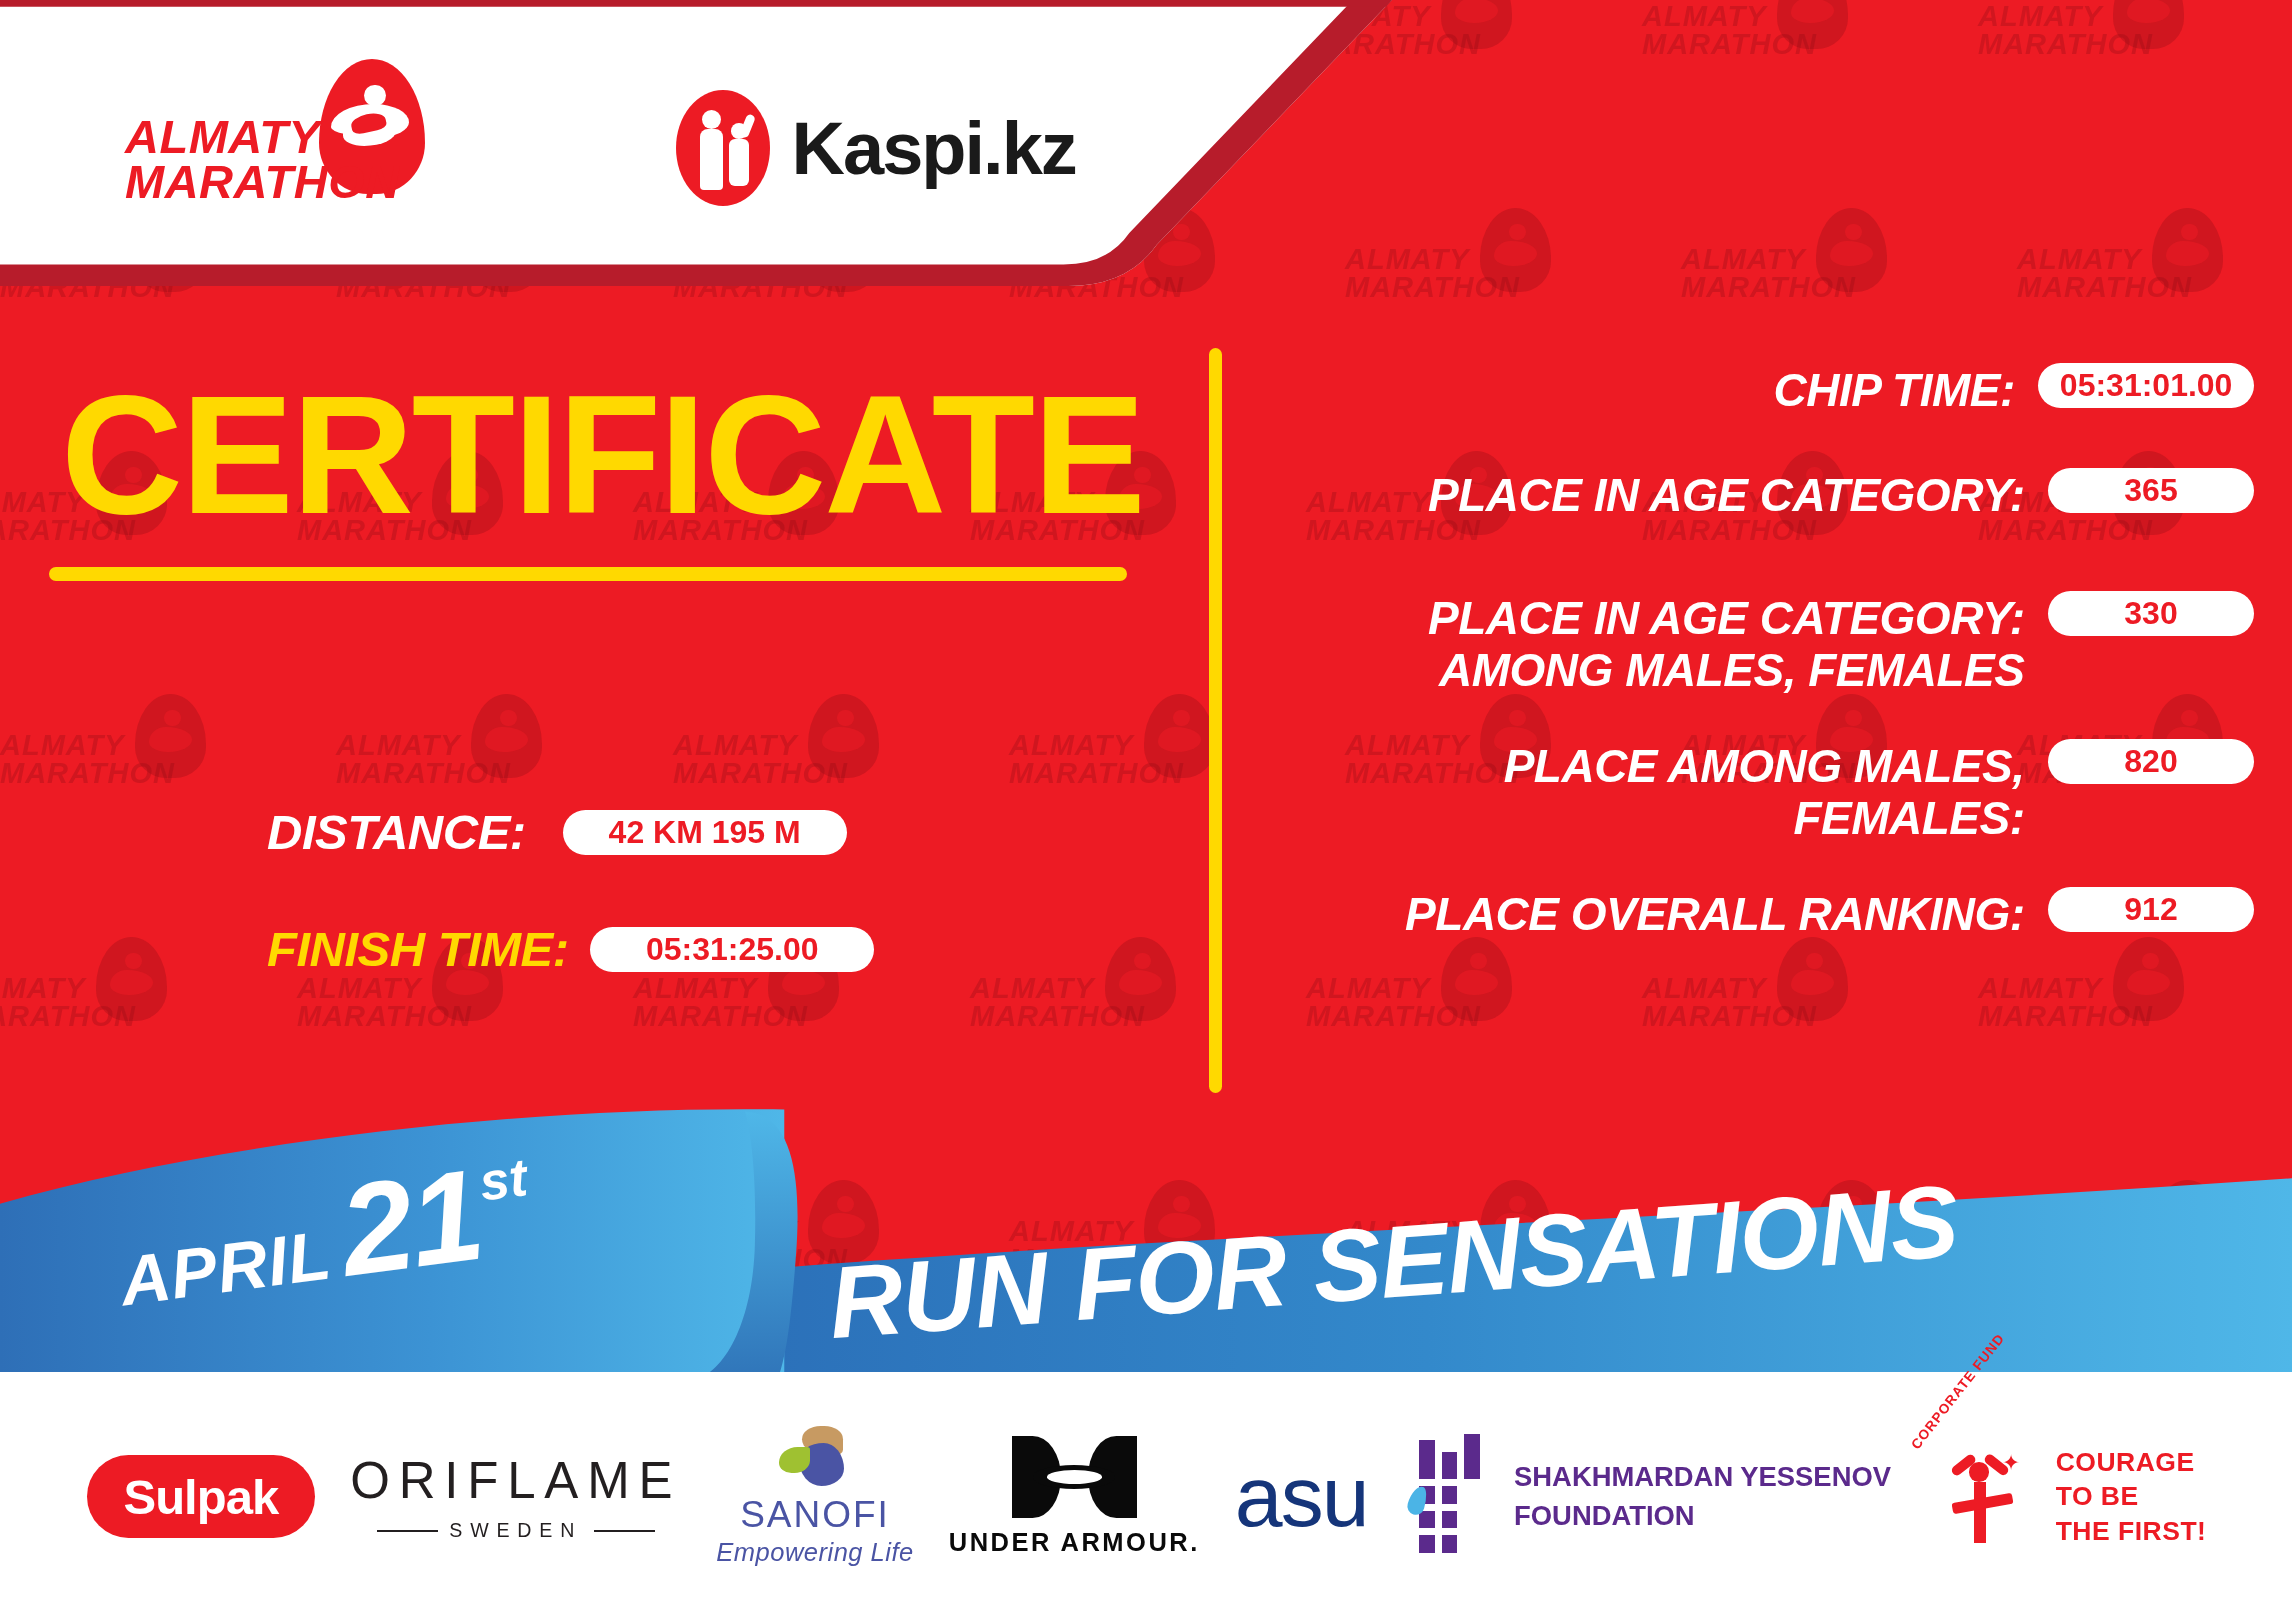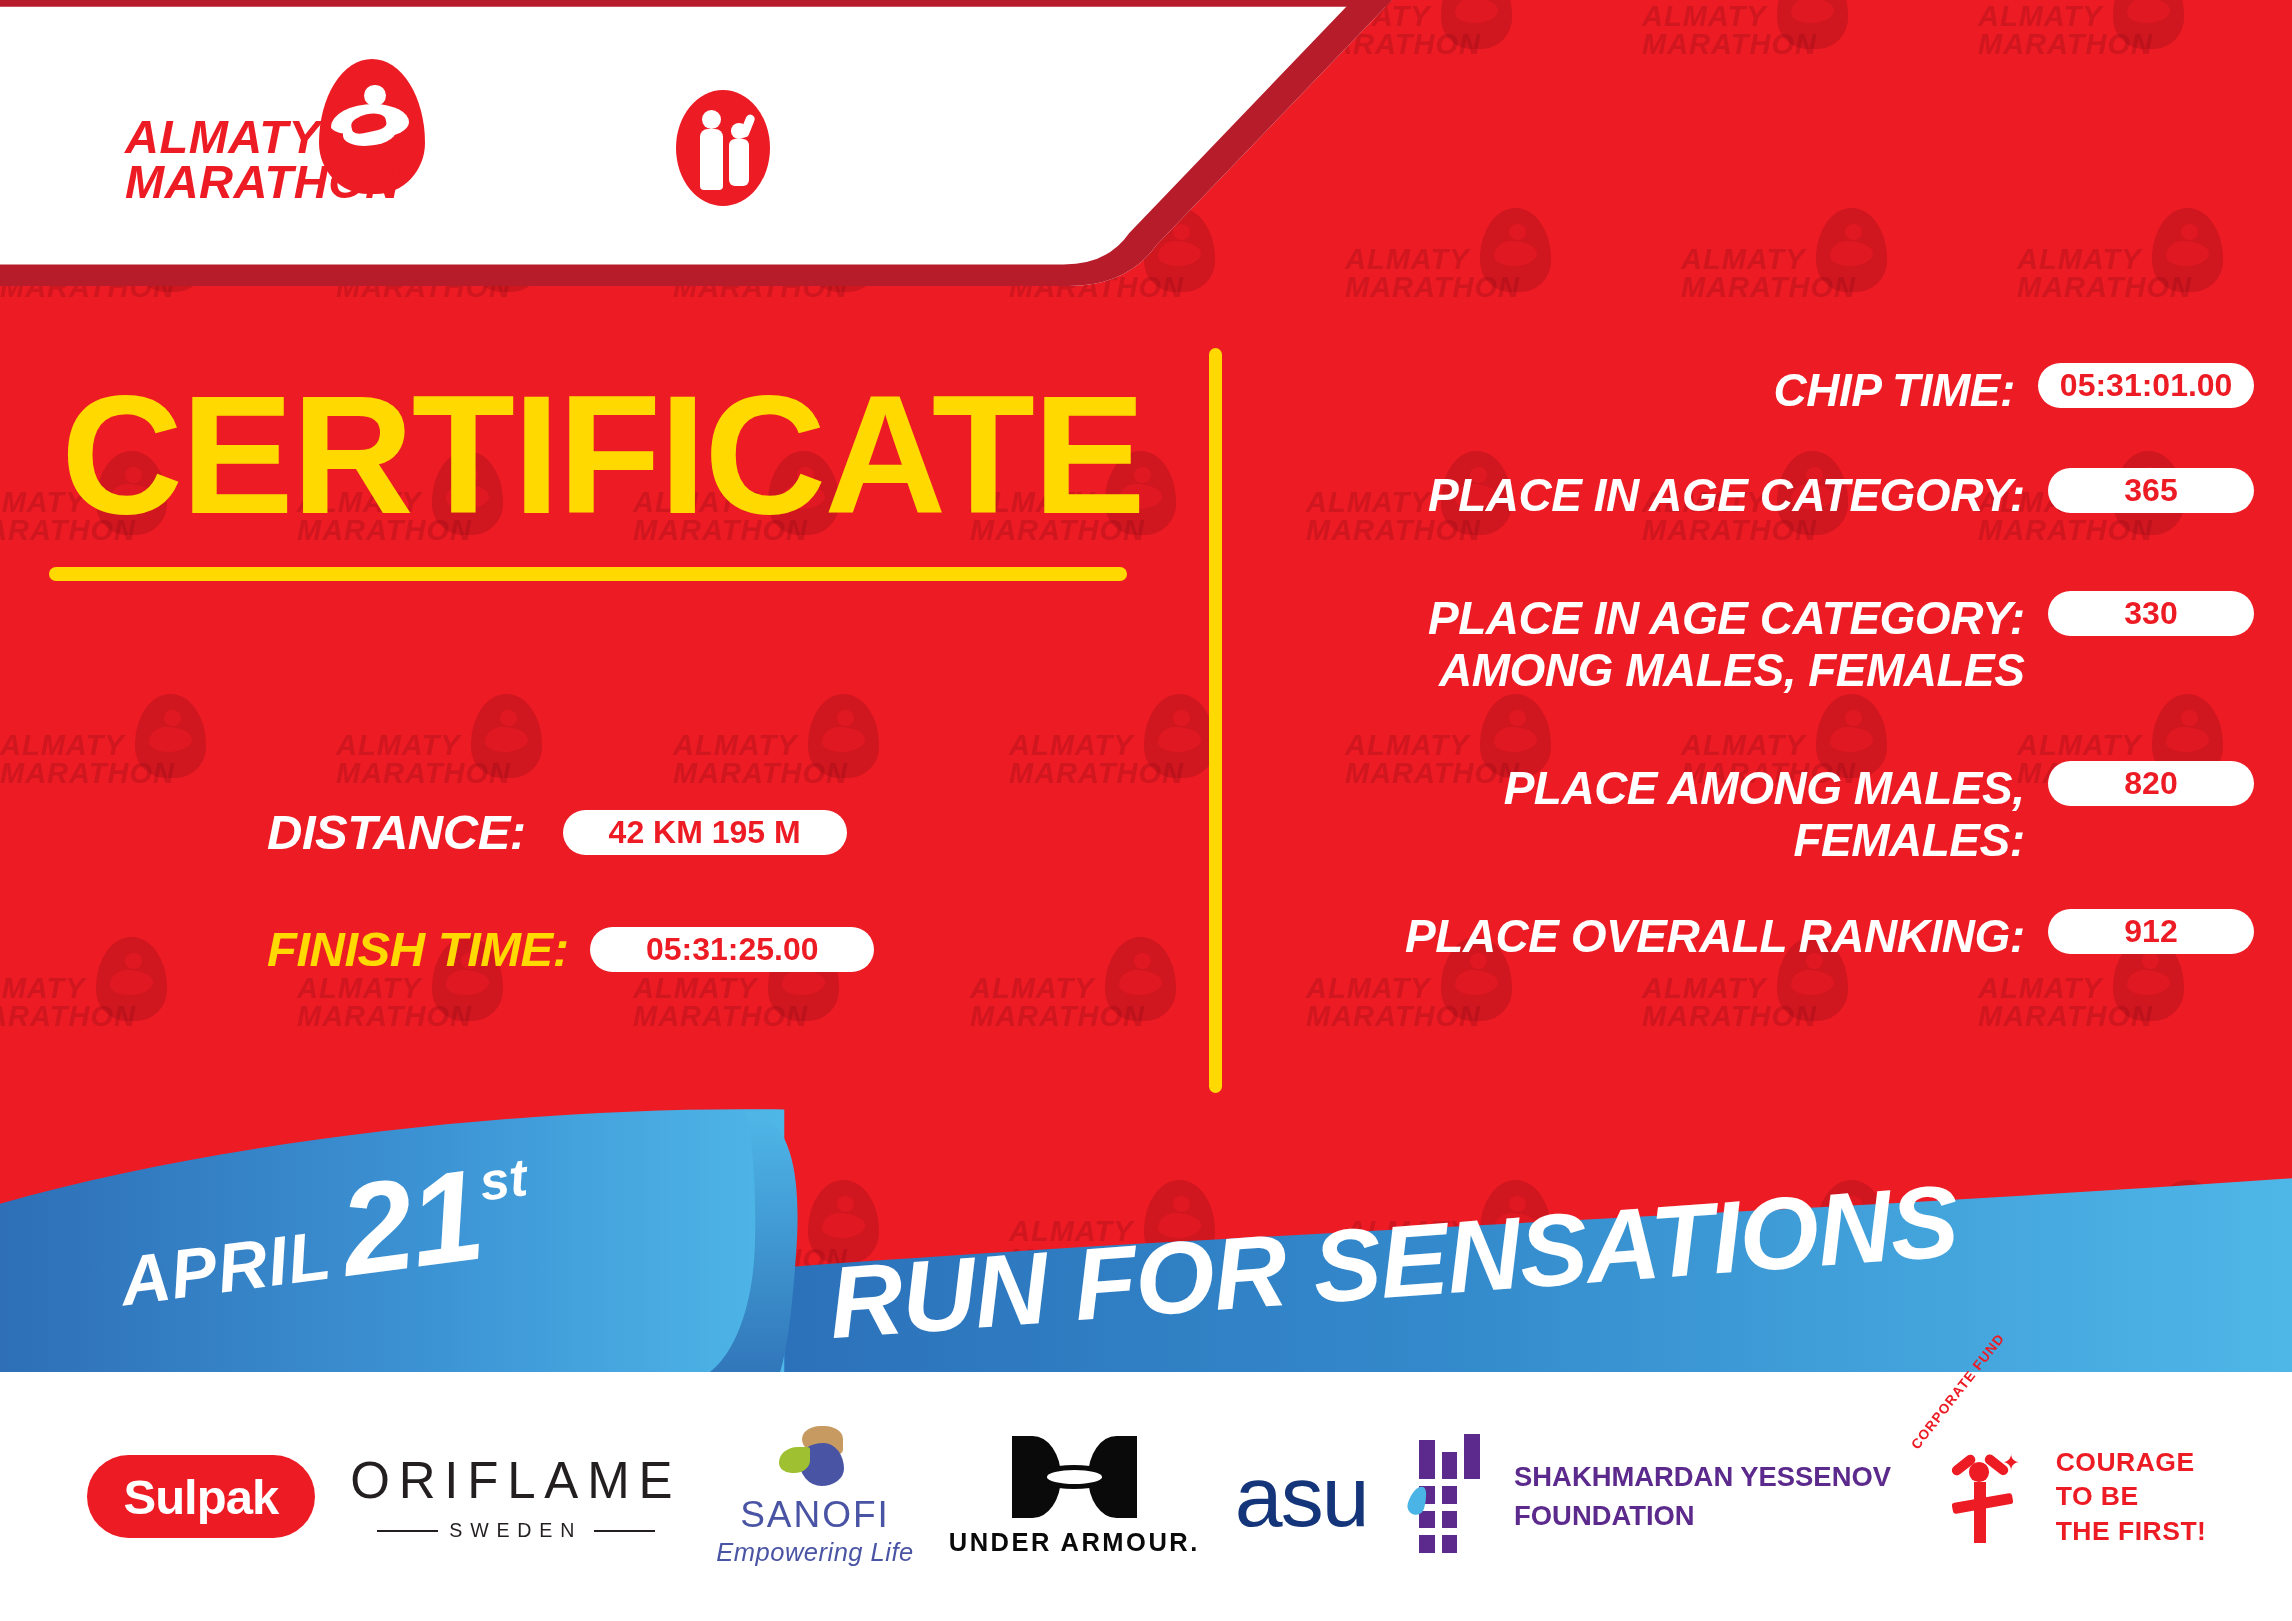--- a/index.html
+++ b/index.html
@@ -868,20 +868,21 @@
     </div>
 
     <div class="kaspi">
       <div class="kaspi-mark">
         <div class="kaspi-fig-a"></div>
         <div class="kaspi-fig-a2"></div>
         <div class="kaspi-fig-b"></div>
         <div class="kaspi-fig-b2"></div>
         <div class="kaspi-arm"></div>
       </div>
+      <div class="kaspi-word">Kaspi.kz</div>
     </div>
 
   </div>
 
   <div class="cert-title">CERTIFICATE</div>
   <div class="title-rule"></div>
 
 
   <div class="lrow" id="row-distance">
     <span class="lrow-label white">DISTANCE:</span>
@@ -908,21 +909,21 @@
       </span>
     </div>
 
     <div class="rrow" style="margin-bottom:70px;">
       <span class="rrow-label">PLACE IN AGE CATEGORY:</span>
       <span class="pill">
         <span class="pill-val">365</span>
       </span>
     </div>
 
-    <div class="rrow" style="margin-bottom:65px;">
+    <div class="rrow" style="margin-bottom:43px;">
       <span class="rrow-label">PLACE IN AGE CATEGORY: AMONG MALES, FEMALES</span>
       <span class="pill">
         <span class="pill-val">330</span>
       </span>
     </div>
 
     <div class="rrow" style="margin-bottom:43px;">
       <span class="rrow-label">PLACE AMONG MALES, FEMALES:</span>
       <span class="pill">
         <span class="pill-val">820</span>

